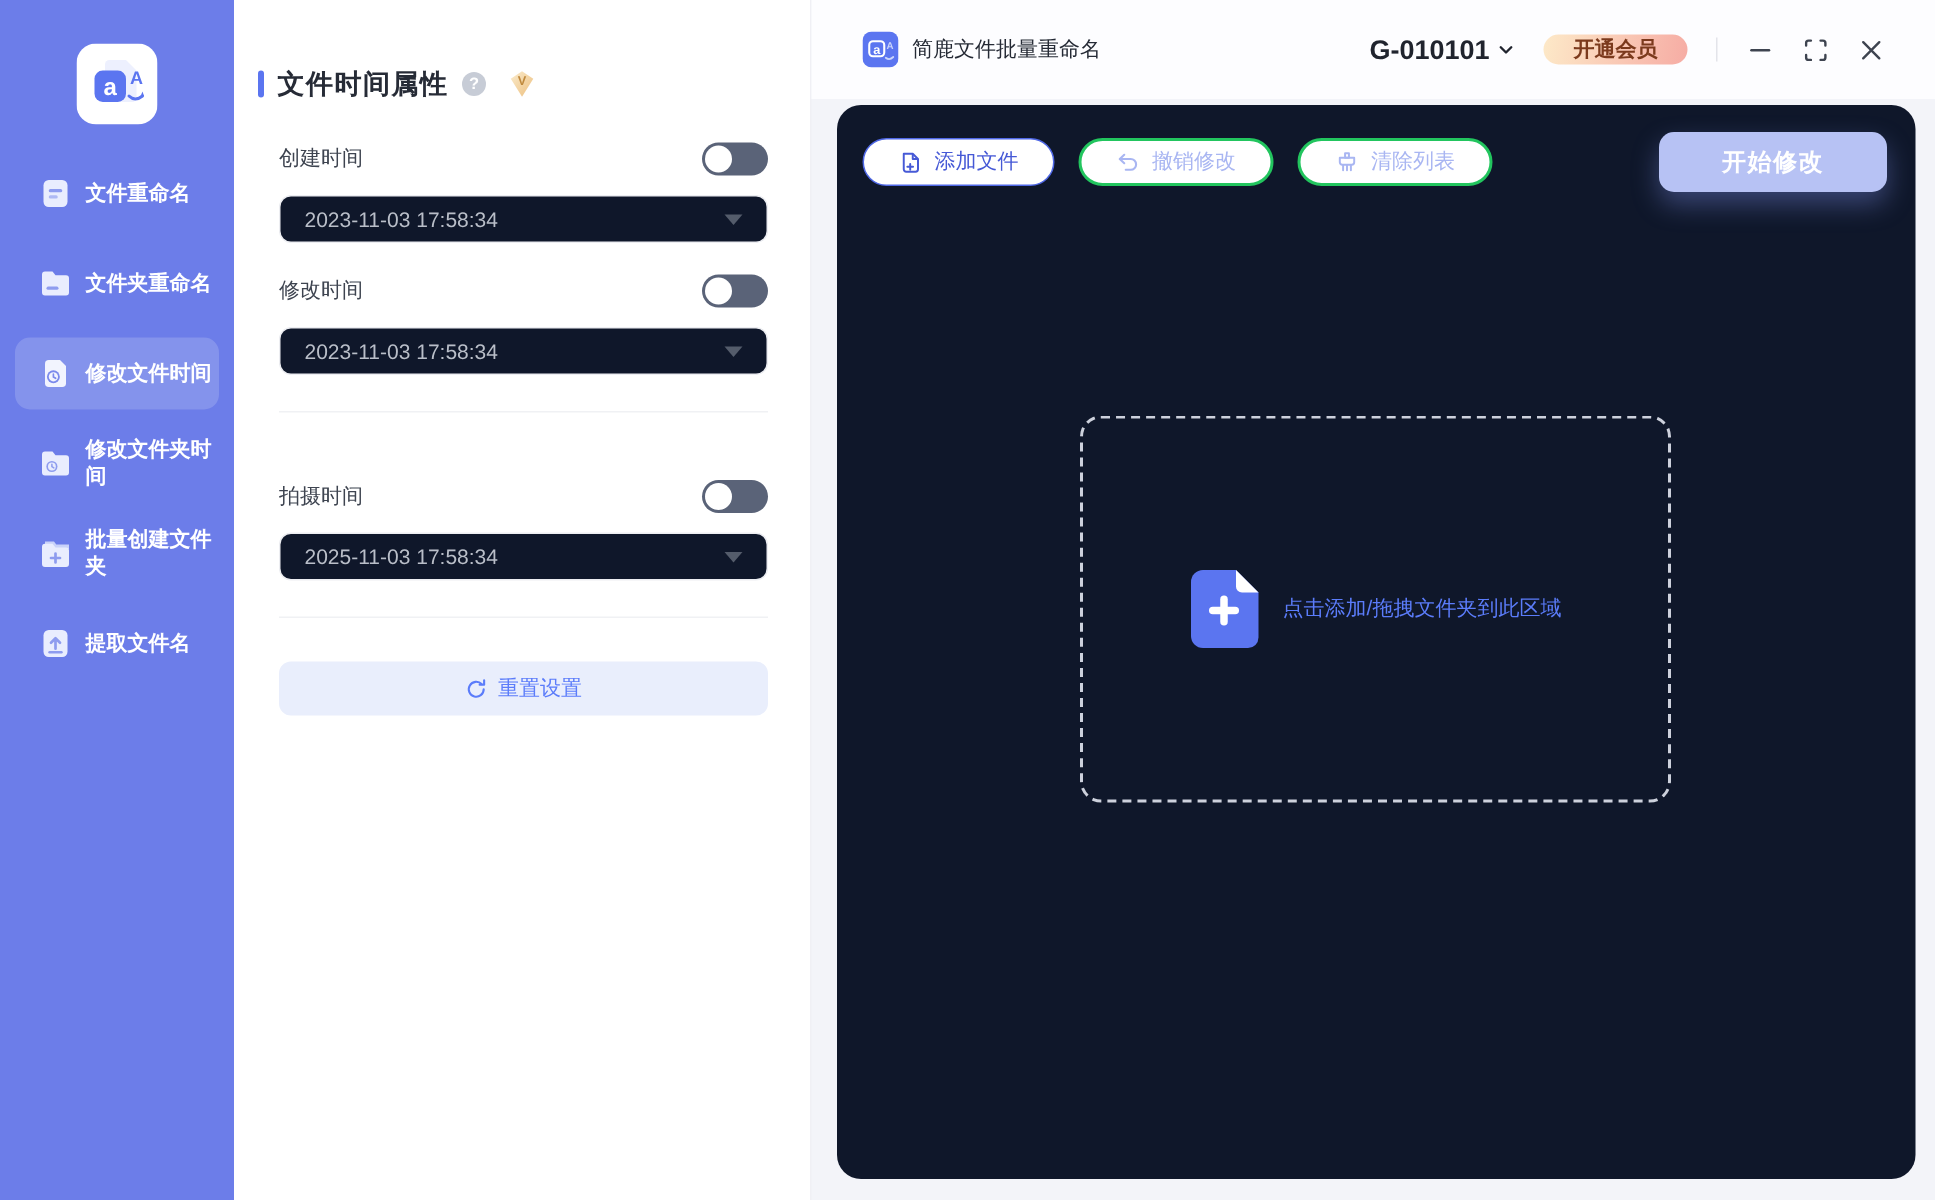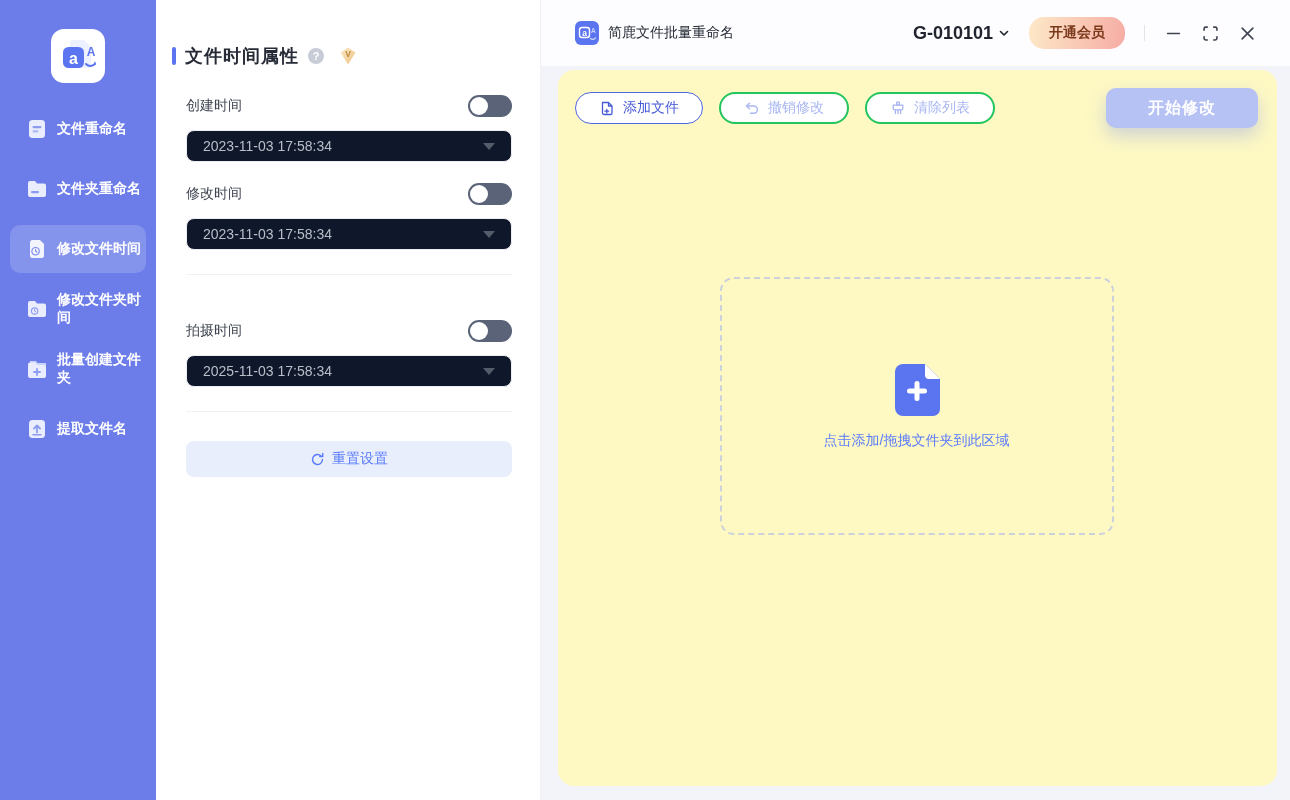--- a/index.html
+++ b/index.html
@@ -46,44 +46,44 @@
 
   
   .main { flex:1; display:flex; flex-direction:column; background:#F3F4F9; border-left:1px solid #F0F0F5; }
   .titlebar { height:66px; flex-shrink:0; background:#FDFDFF; display:flex; align-items:center; padding:0 34px; }
   .tb-left { display:flex; align-items:center; gap:9px; }
   .tb-appicon { width:24px; height:24px; }
   .tb-title { font-size:14px; color:#252A35; font-weight:500; }
   .tb-right { margin-left:auto; display:flex; align-items:center; gap:19px; }
   .version { font-size:18px; font-weight:bold; color:#20242E; display:flex; align-items:center; gap:5px; cursor:pointer; }
   .version svg { width:12px; height:12px; }
-  .vip-btn { height:32px; padding:0 20px; border:none; border-radius:15px; cursor:pointer; font-family:inherit;
+  .vip-btn { height:20px; padding:0 20px; border:none; border-radius:15px; cursor:pointer; font-family:inherit;
              background:linear-gradient(100deg, var(--vip-grad-start,#FDE9C8), var(--vip-grad-end,#F6ACA4));
              color:var(--vip-text,#7C3A1D); font-weight:bold; font-size:14px; }
   .tb-divider { width:1px; height:16px; background:#E3E4EA; }
   .win-btn { width:18px; height:18px; display:flex; align-items:center; justify-content:center;
              color:#3E4450; cursor:pointer; background:none; border:none; }
   .win-btn svg { width:15px; height:15px; }
 
   .content { flex:1; padding:4px 13px 14px 17px; }
-  .card { background:#fef9c3; border-radius:16px; height:100%; padding:18px 19px 0 17px; }
+  .card { background:#0f172a; border-radius:16px; height:100%; padding:18px 19px 0 17px; }
 
   .toolbar { display:flex; align-items:center; height:40px; }
   .tb-group { display:flex; gap:16px; }
   .pill { height:32px; padding:0 23px; border-radius:16px; background:#fff; display:inline-flex; align-items:center;
           gap:8px; font-size:14px; cursor:pointer; font-family:inherit; }
   .pill svg { width:16px; height:16px; }
   .pill.enabled { border:1px solid #4E67E5; color:#4659D6; }
   .pill.disabled { border:2px solid #22c55e; color:var(--disabled-blue,#A9B6F2); }
   .start-btn { margin-left:auto; width:152px; height:40px; border:none; border-radius:10px; cursor:pointer;
                background:var(--start-btn-bg,#B7C2F4); color:#fff; font-size:16px; font-weight:bold; font-family:inherit;
                box-shadow:0 8px 18px rgba(130,148,240,0.38); letter-spacing:1px; }
 
   .dropzone { width:394px; height:258px; margin:149px auto 0; border:2px dashed #CDD1DC; border-radius:14px;
-              display:flex; flex-direction:column; align-items:center; justify-content:center; gap:15px; cursor:pointer; }
+              display:flex; flex-direction:row; align-items:center; justify-content:center; gap:15px; cursor:pointer; }
   .dz-icon { width:48px; height:54px; }
   .dz-hint { font-size:14px; color:var(--link-blue,#5B7CFA); }
 </style>
 </head>
 <body>
 
 <div class="window">
 
   <aside class="sidebar">
     <div class="logo-wrap">

